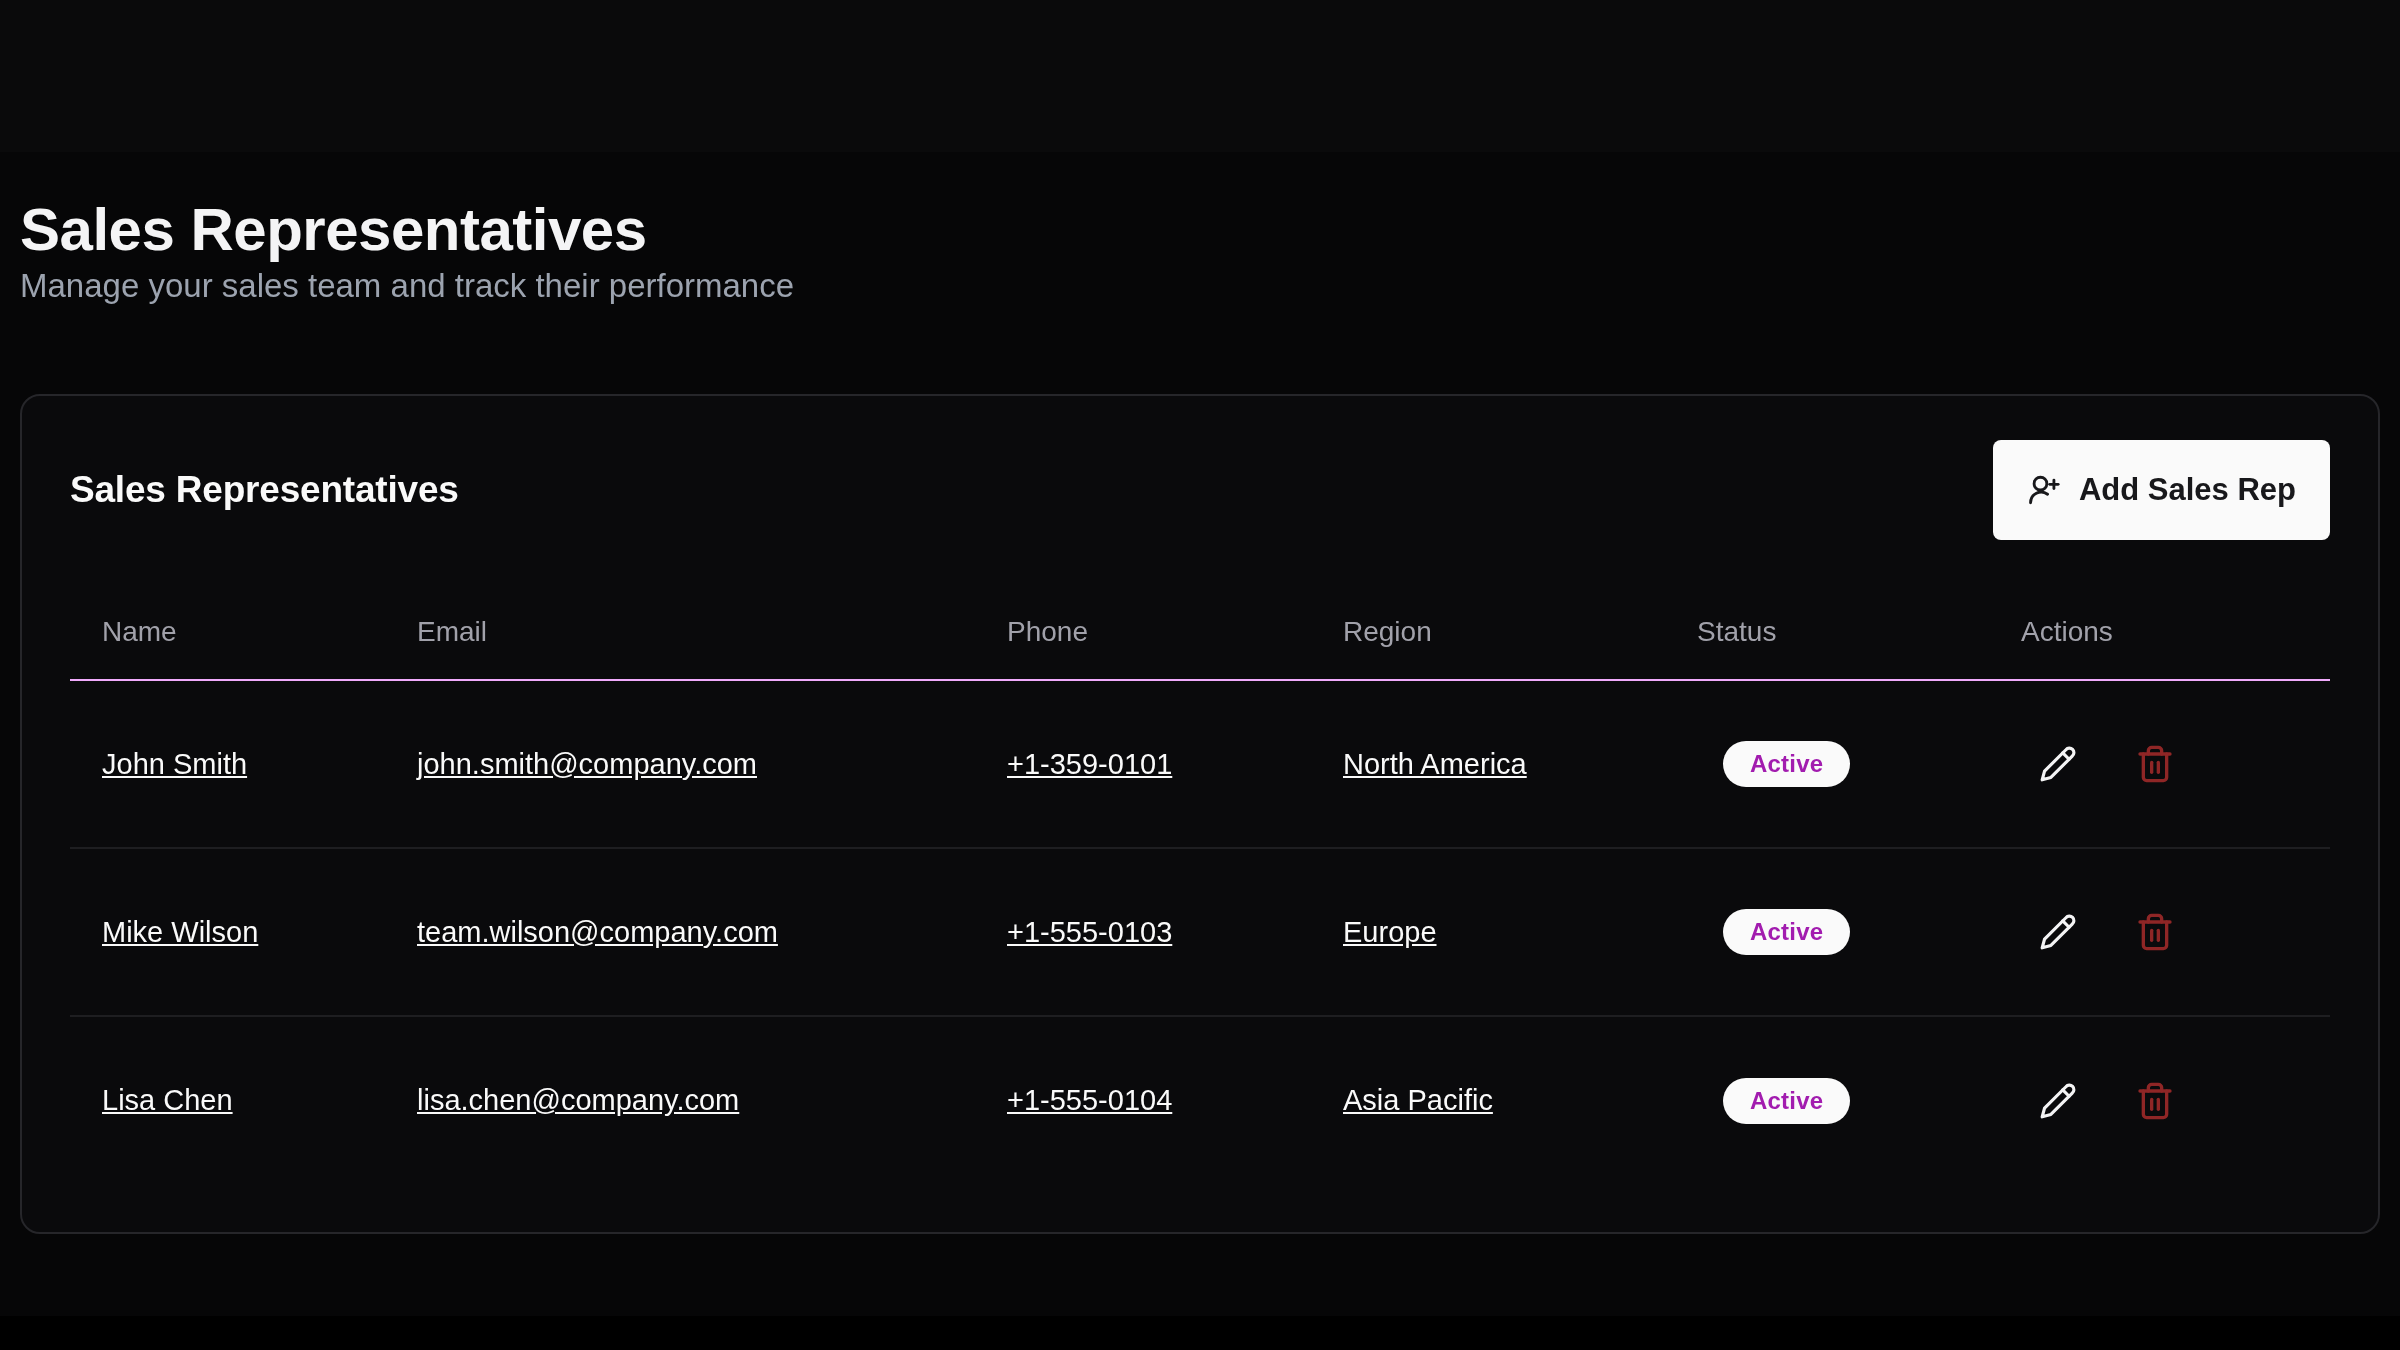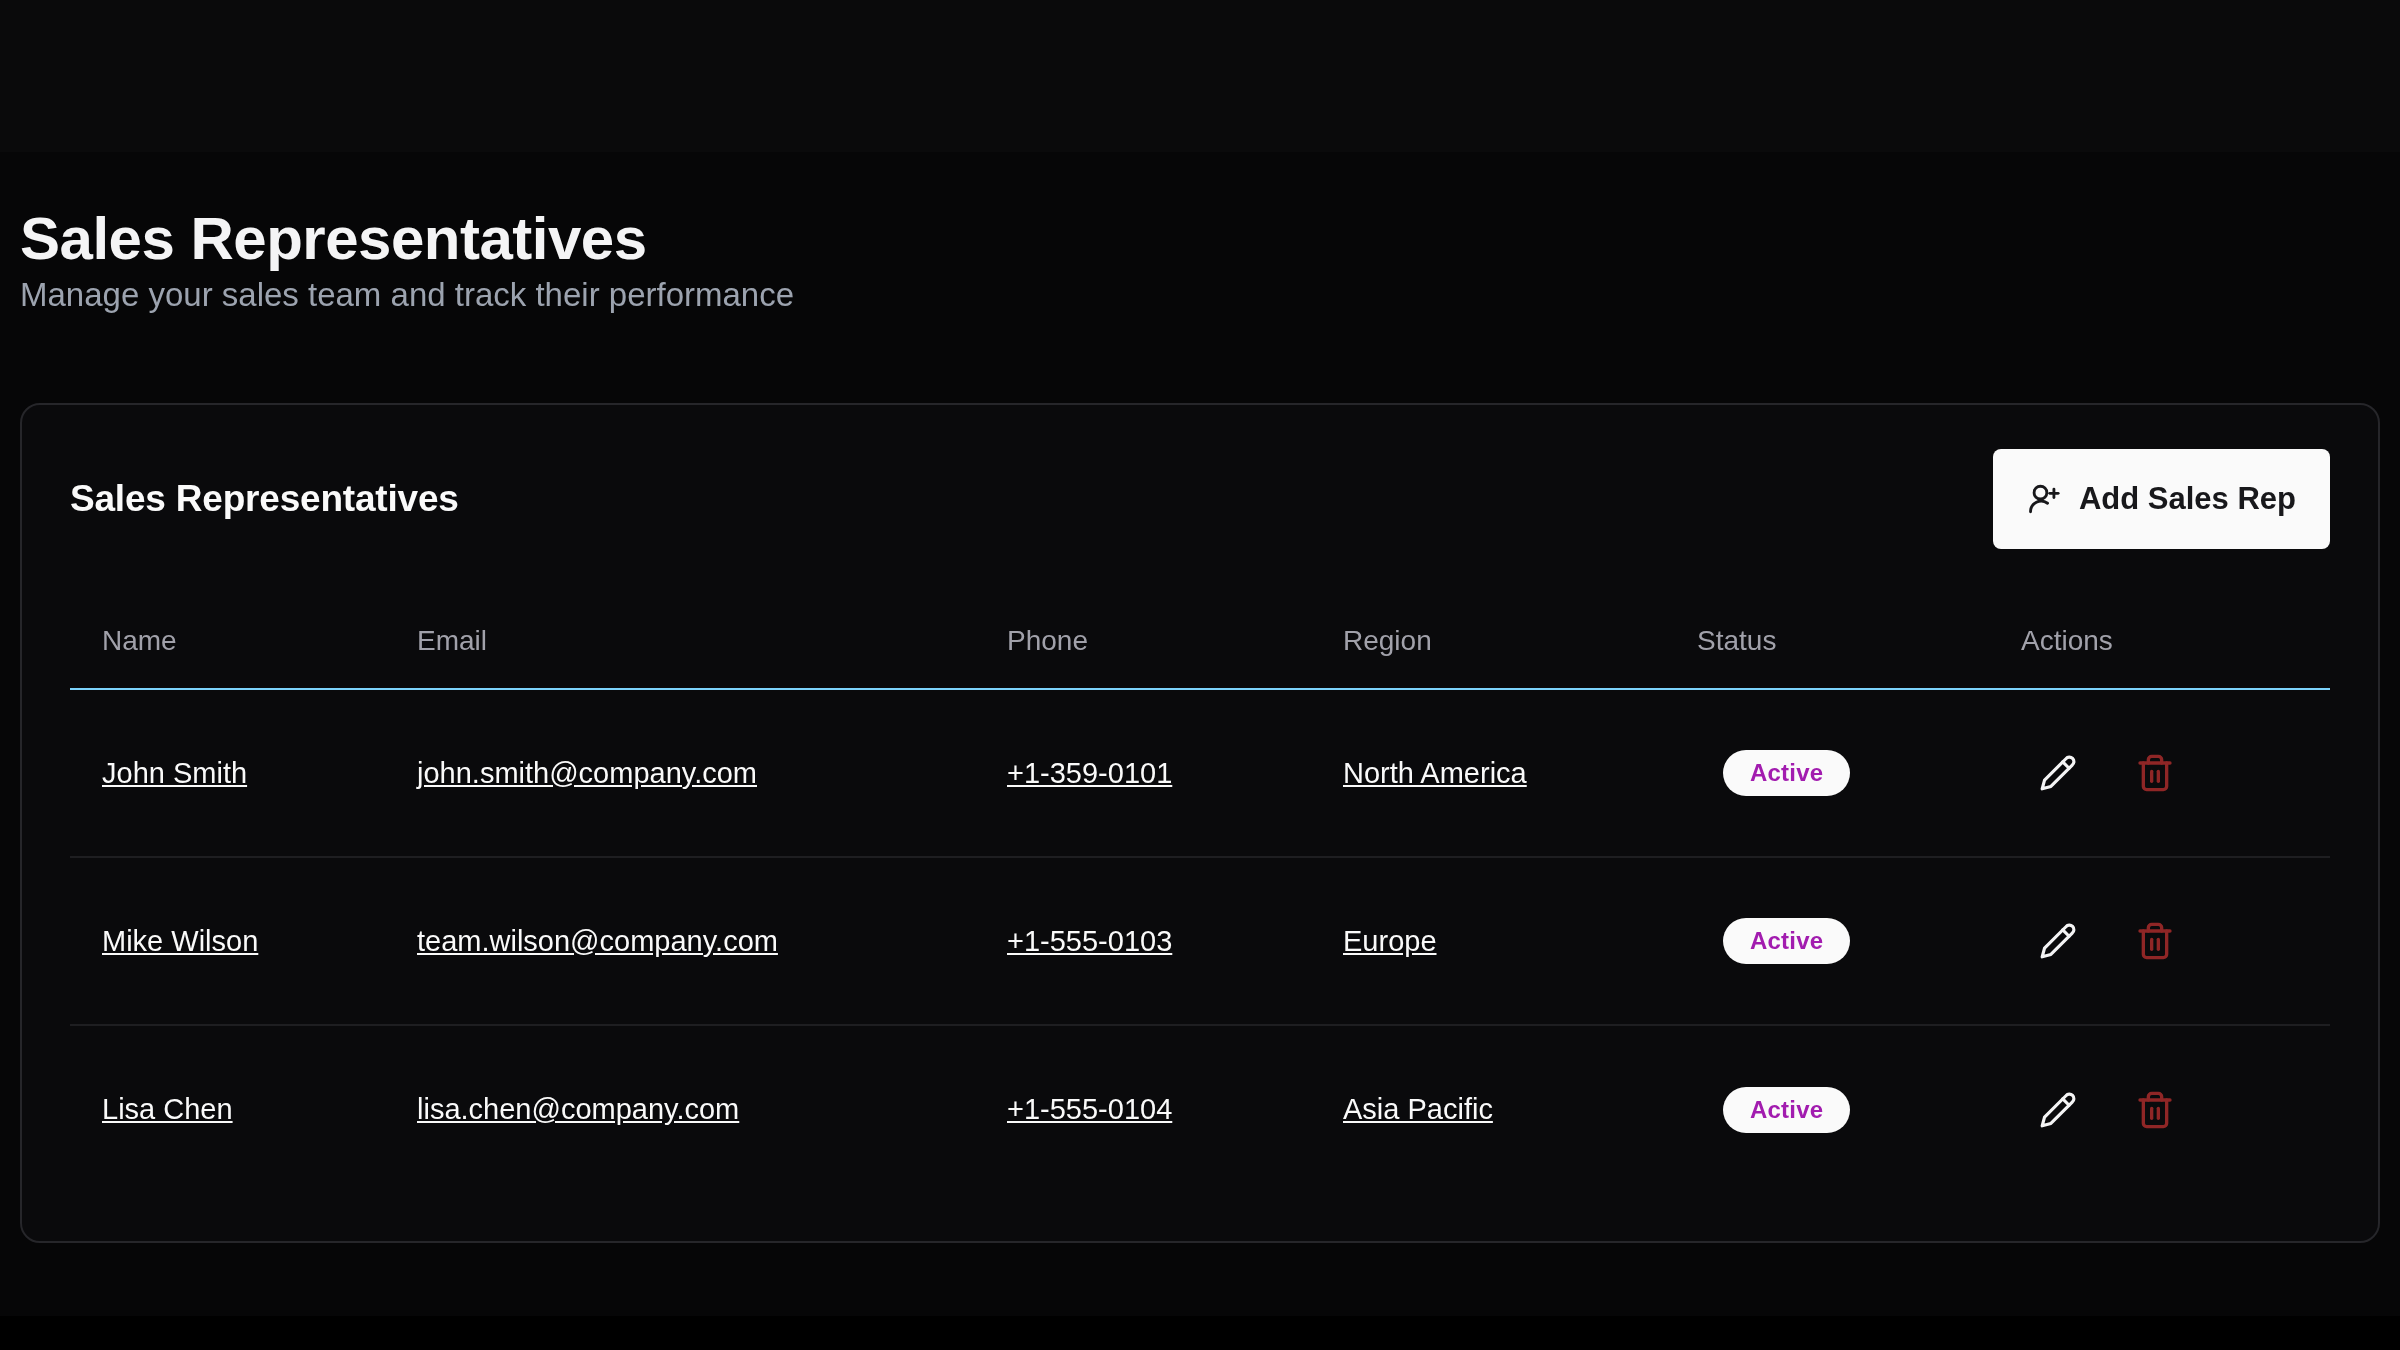--- a/index.html
+++ b/index.html
@@ -13,21 +13,21 @@
     color:#fafafa;
   }
   .top-band {
     position:absolute; top:0; left:0; width:100%; height:152px;
     background:#0a0a0b;
   }
   .bottom-band {
     position:absolute; bottom:0; left:0; width:100%; height:34px;
     background:#000;
   }
-  .content { position:relative; padding:16px 20px; }
+  .content { position:relative; padding:7px 20px; }
 
   .page-title {
     padding-top:188px;
     font-size:60px; font-weight:700; line-height:69px;
     letter-spacing:-0.5px; color:#f4f4f5;
   }
   .page-subtitle {
     font-size:33px; line-height:44px;
     color:#9ca3af; font-weight:400;
   }
@@ -55,21 +55,21 @@
     cursor:pointer;
   }
   .add-btn svg { width:34px; height:34px; stroke:#18181b; }
 
   .table-wrap { padding:0 48px 48px; }
   table { width:100%; border-collapse:collapse; table-layout:fixed; }
   th {
     height:96px; padding:0 32px;
     text-align:left; vertical-align:middle;
     font-size:28px; font-weight:500; color:#a1a1aa;
-    border-bottom:2px solid #7dd3fc;
+    border-bottom:2px solid #f0abfc;
   }
   td {
     height:168px; padding:0 32px;
     vertical-align:middle;
     font-size:29px; font-weight:400; color:#fafafa;
     border-bottom:2px solid #1e1e21;
     text-decoration:underline;
   }
   tbody tr:last-child td { border-bottom:none; }
   td.c-name { font-weight:500; }

